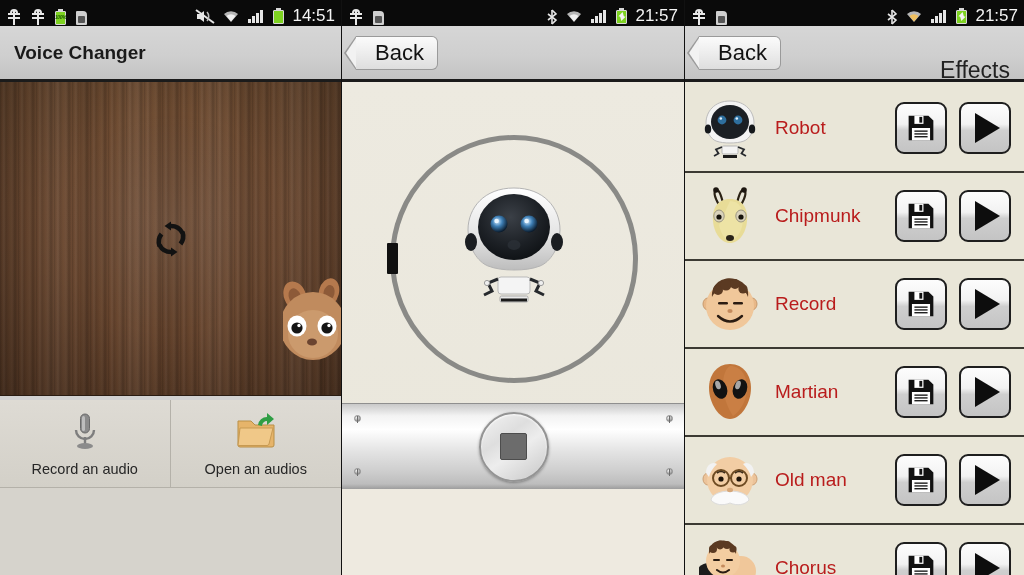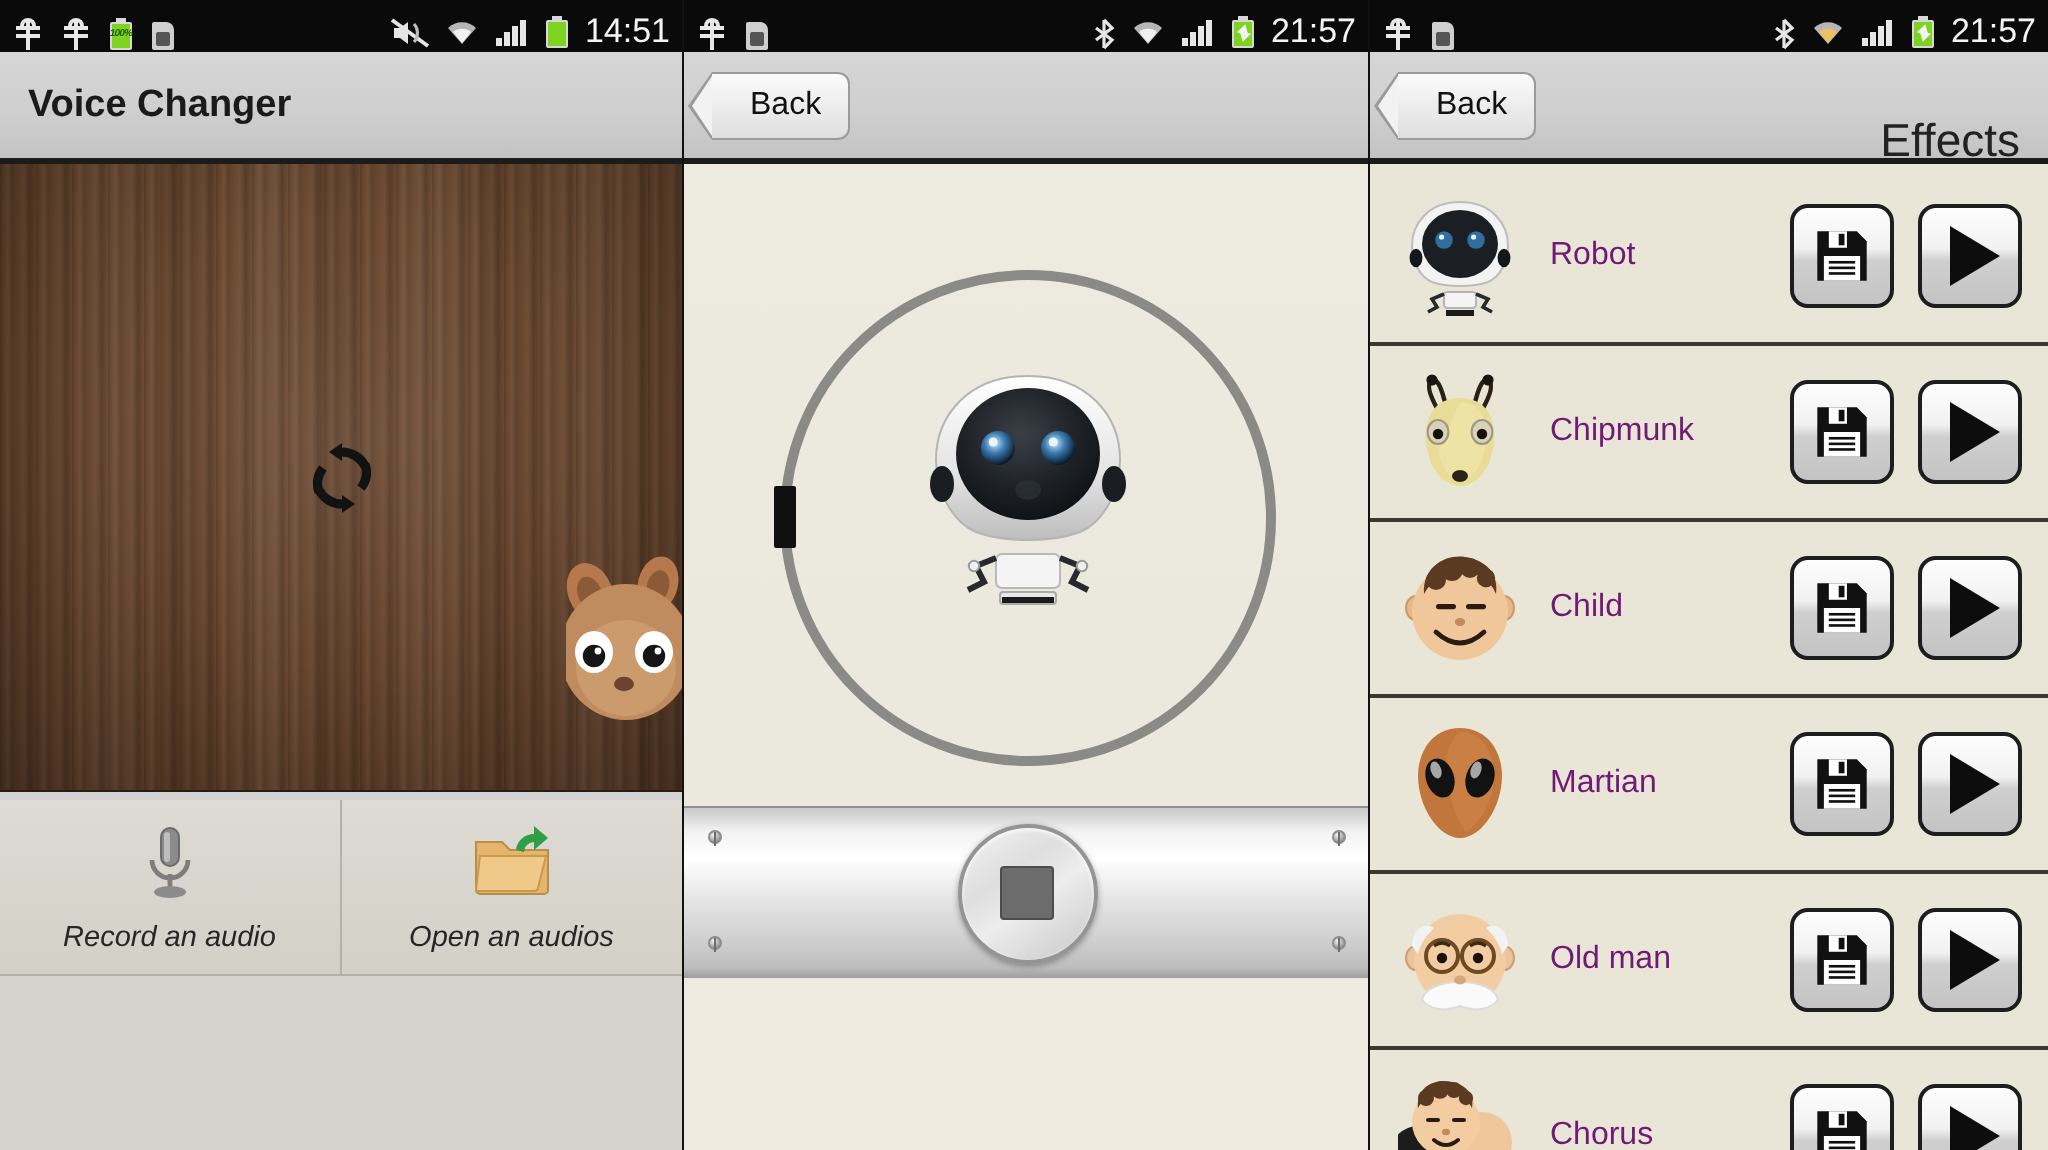--- a/index.html
+++ b/index.html
@@ -101,21 +101,21 @@
   }
   .app-title { font-size: 19px; font-weight: bold; color: #1a1a1a; }
   .effects-title { margin-left: auto; font-size: 23px; color: #222; margin-top: 36px; }
 
   .back-btn {
     position: relative; height: 34px; padding: 0 13px 0 19px;
     display: inline-flex; align-items: center;
     background: linear-gradient(to bottom, #fbfbfb 0%, #ededed 50%, #dedede 100%);
     border: 1px solid #9a9a9a; border-left: none;
     border-radius: 0 6px 6px 0;
-    font-size: 16px; color: #111; cursor: pointer;
+    font-size: 22px; color: #111; cursor: pointer;
   }
   .back-btn::before {
     content: ""; position: absolute; left: -12px; top: -1px;
     width: 0; height: 0;
     border-top: 17px solid transparent; border-bottom: 17px solid transparent;
     border-right: 12px solid #9a9a9a;
   }
   .back-btn::after {
     content: ""; position: absolute; left: -10px; top: 1px;
     width: 0; height: 0;
@@ -156,21 +156,20 @@
     position: absolute; left: 0; top: 400px; width: 341px; height: 175px;
     display: grid; grid-template-columns: 1fr 1fr; grid-template-rows: 1fr 1fr;
     background: #d6d3cc;
   }
   .grid-cell {
     position: relative; display: flex; flex-direction: column;
     align-items: center; justify-content: center;
     background: linear-gradient(180deg, #dedbd4 0%, #d3d0c8 100%);
     border-right: 1px solid #b4b1a9; border-bottom: 1px solid #b4b1a9;
     cursor: pointer;
-    font-style: italic;
   }
   .grid-cell:nth-child(2n) { border-right: none; }
   .grid-cell:nth-child(n+3) { border-bottom: none; }
   .cell-icon { height: 44px; display: flex; align-items: center; justify-content: center; }
   .cell-label { margin-top: 7px; font-size: 14.5px; color: #262626; }
 
   
   .rec-area {
     position: absolute; left: 0; top: 85px; width: 343px; height: 404px;
     background: linear-gradient(180deg, #edeae0 0%, #eae7dc 100%);
@@ -217,21 +216,21 @@
   }
 
   
   .fx-list { position: absolute; left: 0; top: 85px; width: 340px; height: 490px; overflow: hidden; }
   .fx-row {
     position: relative; height: 88px; display: flex; align-items: center;
     padding: 0 0 0 14px; border-bottom: 2px solid #3c3a33;
     background: #e9e6d8; cursor: pointer;
   }
   .fx-avatar { width: 62px; height: 62px; flex: 0 0 62px; position: relative; }
-  .fx-label { margin-left: 14px; font-size: 16px; color: #701a75; flex: 1; }
+  .fx-label { margin-left: 14px; font-size: 19px; color: #b91c1c; flex: 1; }
   .fx-actions { display: flex; gap: 12px; margin-right: 14px; }
   .fx-btn {
     width: 52px; height: 52px; border-radius: 9px;
     border: 2px solid #1e1e1e;
     background: linear-gradient(180deg, #fdfdfd 0%, #f2f2f2 42%, #cfcfcf 55%, #c4c4c4 100%);
     display: flex; align-items: center; justify-content: center;
     cursor: pointer;
   }
   .play-tri {
     width: 0; height: 0; margin-left: 4px;
@@ -593,21 +592,21 @@
             <circle cx="19" cy="17" r="5" fill="#5b3a22"></circle>
               <circle cx="27" cy="12" r="5.5" fill="#5b3a22"></circle>
             <circle cx="36" cy="11" r="5" fill="#5b3a22"></circle>
               <circle cx="44" cy="16" r="4.6" fill="#5b3a22"></circle>
             <rect x="19" y="29" width="10" height="2.6" rx="1.3" fill="#2a1c12"></rect>
             <rect x="34" y="29" width="10" height="2.6" rx="1.3" fill="#2a1c12"></rect>
             <ellipse cx="31" cy="38" rx="2.6" ry="2" fill="#c48a5c"></ellipse>
             <path d="M19 43 Q31 54 43 43" stroke="#2a1c12" stroke-width="2.4" fill="none" stroke-linecap="round"></path>
           </svg>
         </div>
-        <div class="fx-label">Child</div>
+        <div class="fx-label">Record</div>
         <div class="fx-actions">
           <div class="fx-btn">
             <svg width="28" height="28" viewBox="0 0 34 34">
               <path d="M2 2 h24 l6 6 v24 H2 Z" fill="#111"></path>
               <rect x="9" y="2" width="11" height="10" fill="#fff"></rect>
                 <rect x="15" y="3.5" width="3.5" height="7" fill="#111"></rect>
               <rect x="6" y="17" width="22" height="15" fill="#fff"></rect>
               <rect x="9" y="20" width="16" height="1.6" fill="#111"></rect>
                 <rect x="9" y="23.4" width="16" height="1.6" fill="#111"></rect>
                 <rect x="9" y="26.8" width="16" height="1.6" fill="#111"></rect>

